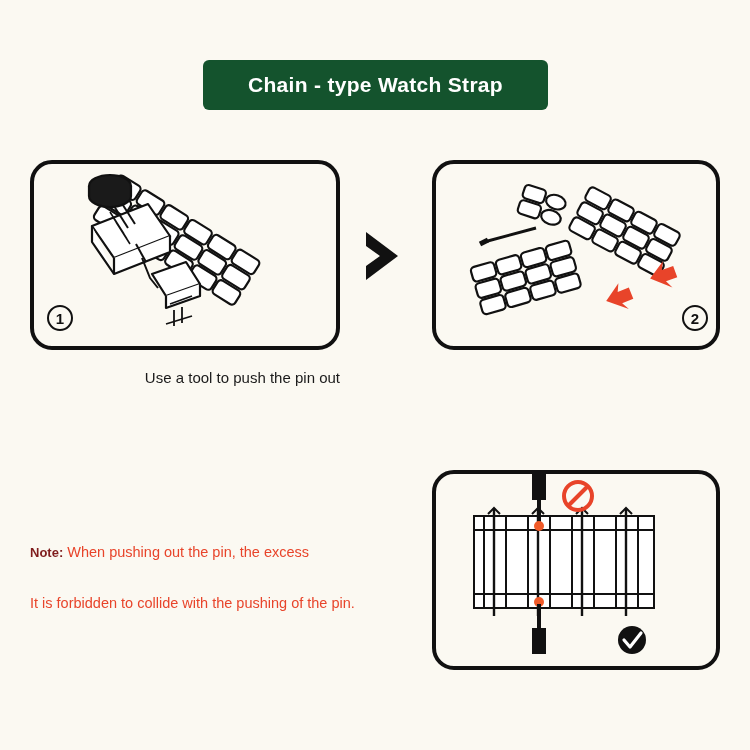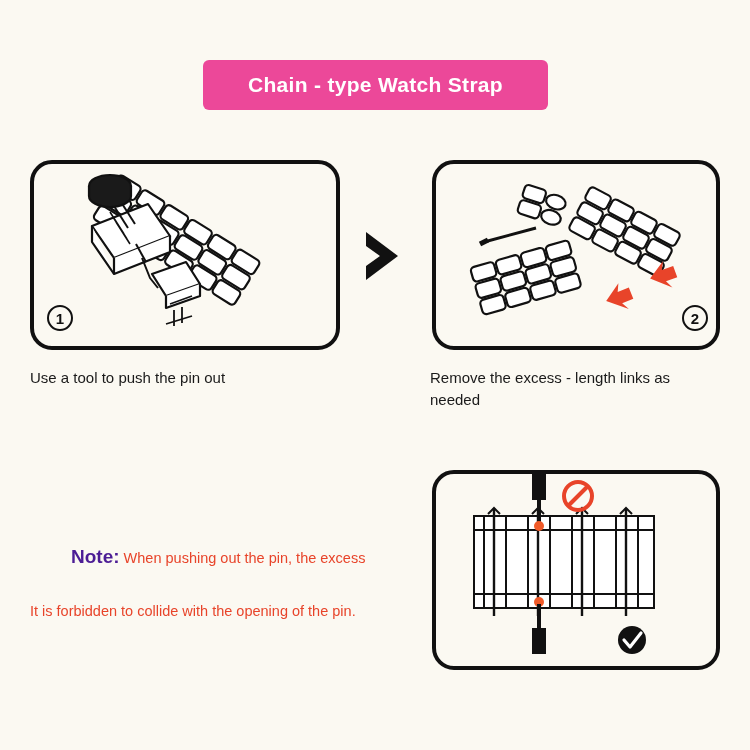--- a/index.html
+++ b/index.html
@@ -20,21 +20,21 @@
     height: 750px;
   }
 
   
   .title-banner {
     position: absolute;
     left: 203px;
     top: 60px;
     width: 345px;
     height: 50px;
-    background: #ec4899;
+    background: #14532d;
     border-radius: 6px;
     display: flex;
     align-items: center;
     justify-content: center;
   }
   .title-banner span {
     color: #ffffff;
     font-size: 21px;
     font-weight: bold;
     letter-spacing: 0.3px;
@@ -65,21 +65,21 @@
     font-weight: bold;
     color: #111;
     background: #fbf9f2;
     box-sizing: border-box;
   }
   #badge1 { left: 47px;  top: 305px; }
   #badge2 { left: 682px; top: 305px; }
 
   .caption {
     position: absolute;
-    text-align: left;
+    text-align: right;
     font-size: 15px;
     color: #1a1a1a;
     line-height: 1.45;
   }
   #caption1 { left: 30px;  top: 367px; width: 310px; }
   #caption2 { left: 430px; top: 367px; width: 292px; }
 
   
   .big-arrow {
     position: absolute;
@@ -93,24 +93,23 @@
   .note {
     position: absolute;
     left: 30px;
     top: 540px;
     width: 380px;
     color: #e8442a;
     font-size: 14.5px;
     line-height: 1.75;
   }
   .note .note-label {
-    font-size: 19px;
+    font-size: 13px;
     font-weight: bold;
-    color: #4c1d95;
-    margin-left: 41px;
+    color: #7f1d1d;
   }
 
   svg { display: block; }
 </style>
 </head>
 <body>
 
 <div class="page">
 
   <div class="title-banner">
@@ -222,27 +221,26 @@
         </g>
       </g>
 
       <g fill="#e8442a" stroke="none">
         <path d="M214,110 L232,98 L228,106 L240,106 L240,118 L228,118 L232,126 Z" transform="rotate(-20 227 112)"></path>
         <path d="M170,132 L188,120 L184,128 L196,128 L196,140 L184,140 L188,148 Z" transform="rotate(-22 183 134)"></path>
       </g>
     </svg>
   </div>
   <div class="step-badge" id="badge2">2</div>
-  <div class="caption" id="caption2">Remove the excess - length links as needed</div>
 
   <div class="note">
     <span class="note-label">Note:</span>
     <span>When pushing out the pin, the excess</span><br>
     <br>
-    <span>It is forbidden to collide with the opening of the pin.</span>
+    <span>It is forbidden to collide with the pushing of the pin.</span>
   </div>
 
   <div class="panel" id="panel3">
     <svg width="280" height="192" viewBox="0 0 280 192">
       <g stroke="#111" fill="none" stroke-width="2">
 
         <rect x="38" y="42" width="180" height="92" fill="#fff"></rect>
         <path d="M38,56 L218,56 M38,120 L218,120"></path>
         <path d="M48,42 L48,134 M70,42 L70,134 M92,42 L92,134 M114,42 L114,134
                  M136,42 L136,134 M158,42 L158,134 M180,42 L180,134 M202,42 L202,134"></path>

